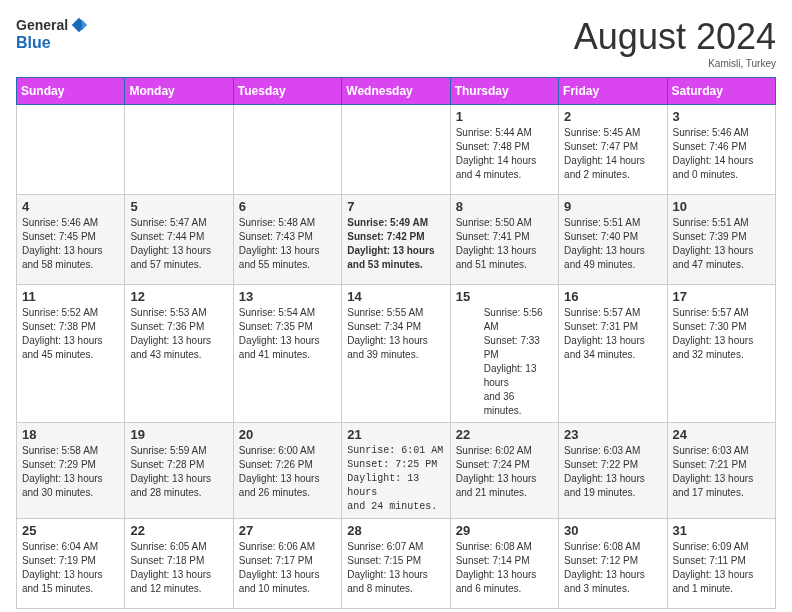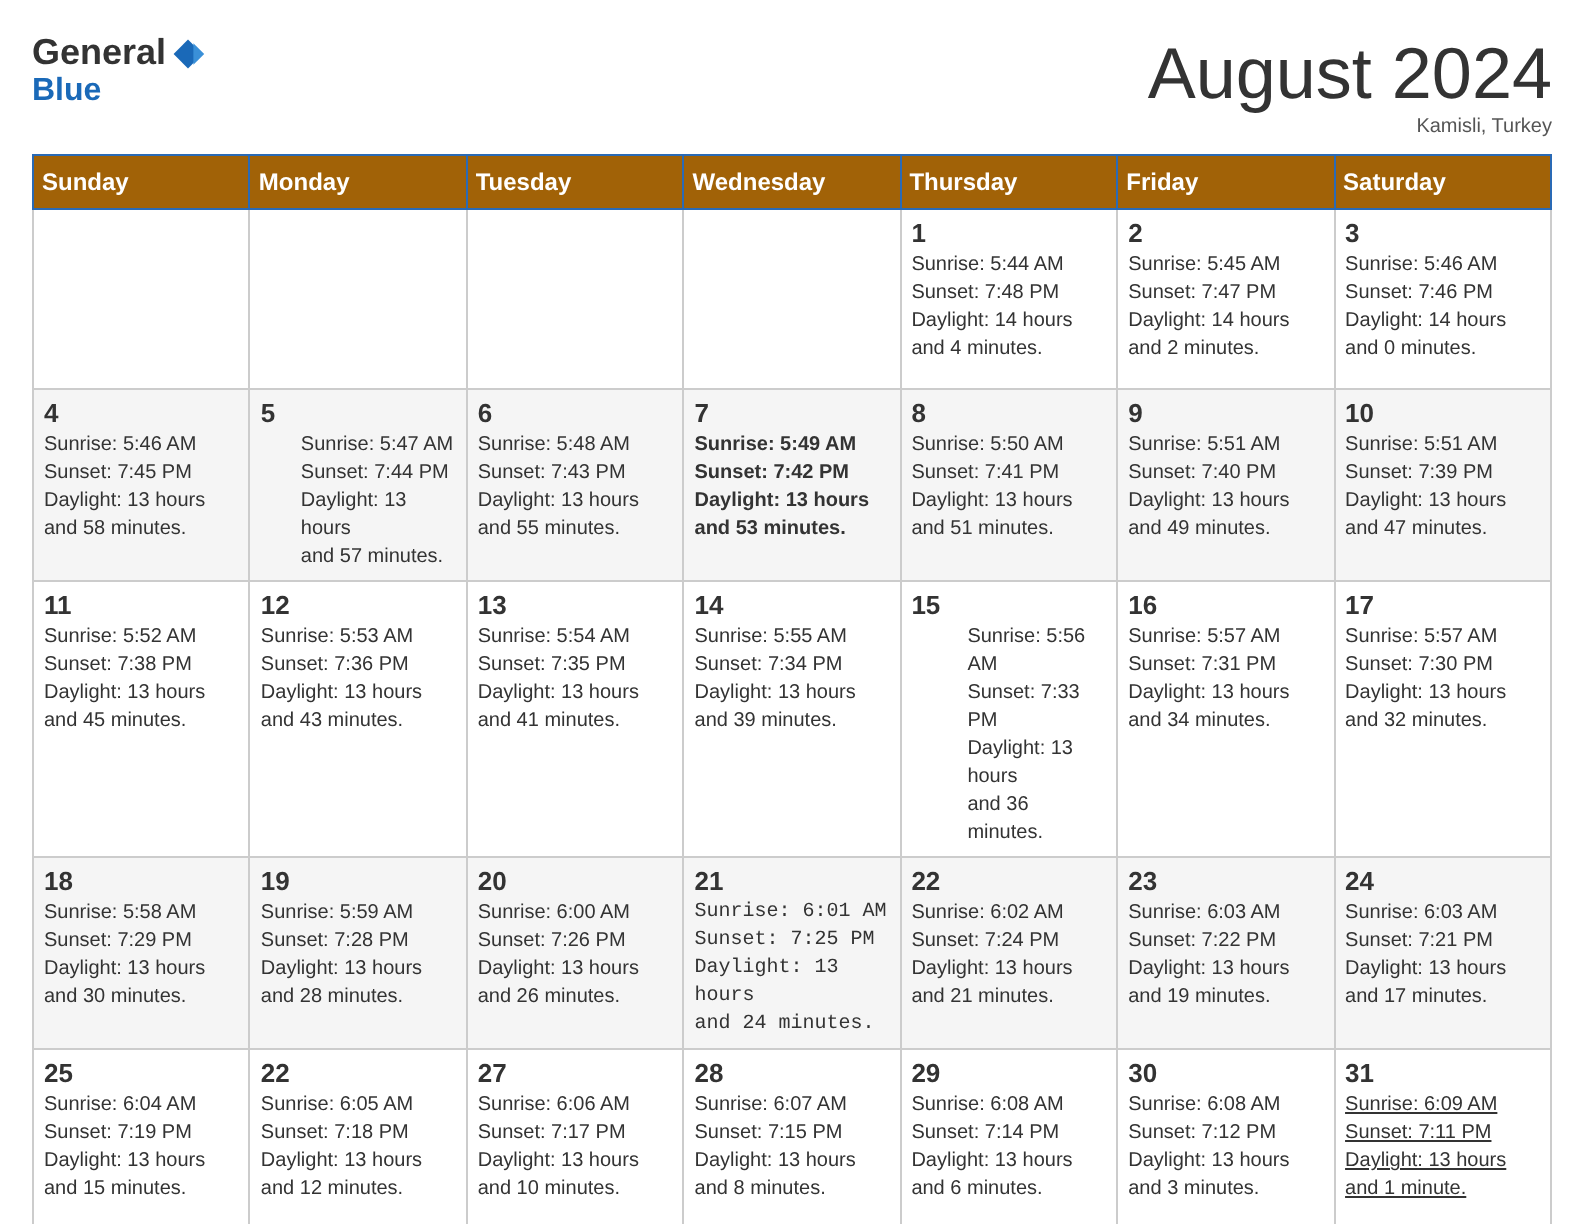--- a/index.html
+++ b/index.html
@@ -19,21 +19,21 @@
     .logo {
       display: flex;
       flex-direction: column;
       align-items: flex-start;
     }
     .logo-text {
       display: flex;
       align-items: center;
     }
     .logo-general {
-      font-size: 18px;
+      font-size: 14px;
       font-weight: bold;
       color: #333;
     }
     .logo-blue {
       font-size: 16px;
       font-weight: bold;
       color: #1a69b8;
     }
     .logo-icon {
       width: 18px;
@@ -51,21 +51,21 @@
     .subtitle {
       font-size: 10px;
       color: #555;
     }
     .calendar {
       width: 100%;
       border-collapse: collapse;
       font-size: 11px;
     }
     .calendar th {
-      background-color: #a16207;
+      background-color: #d946ef;
       color: #fff;
       padding: 6px 4px;
       text-align: left;
       font-size: 12px;
       border: 1px solid #2a6ab5;
     }
     .calendar td {
       border: 1px solid #ccc;
       vertical-align: top;
       padding: 4px 5px;
@@ -154,21 +154,21 @@
       <tr>
         <td>
           <div class="day-number">4</div>
           <div class="day-info" style="white-space: pre-line;">Sunrise: 5:46 AM
 Sunset: 7:45 PM
 Daylight: 13 hours
 and 58 minutes.</div>
         </td>
         <td>
           <div class="day-number">5</div>
-          <div class="day-info" style="white-space: pre-line; margin-left: 20px;">Sunrise: 5:47 AM
+          <div class="day-info" style="white-space: pre-line;">Sunrise: 5:47 AM
 Sunset: 7:44 PM
 Daylight: 13 hours
 and 57 minutes.</div>
         </td>
         <td>
           <div class="day-number">6</div>
           <div class="day-info" style="white-space: pre-line;">Sunrise: 5:48 AM
 Sunset: 7:43 PM
 Daylight: 13 hours
 and 55 minutes.</div>
@@ -342,20 +342,20 @@
         </td>
         <td>
           <div class="day-number">30</div>
           <div class="day-info" style="white-space: pre-line;">Sunrise: 6:08 AM
 Sunset: 7:12 PM
 Daylight: 13 hours
 and 3 minutes.</div>
         </td>
         <td>
           <div class="day-number">31</div>
-          <div class="day-info" style="white-space: pre-line; text-decoration: underline;">Sunrise: 6:09 AM
+          <div class="day-info" style="white-space: pre-line;">Sunrise: 6:09 AM
 Sunset: 7:11 PM
 Daylight: 13 hours
 and 1 minute.</div>
         </td>
       </tr>
     </tbody>
 </table>
 
 </body></html>

